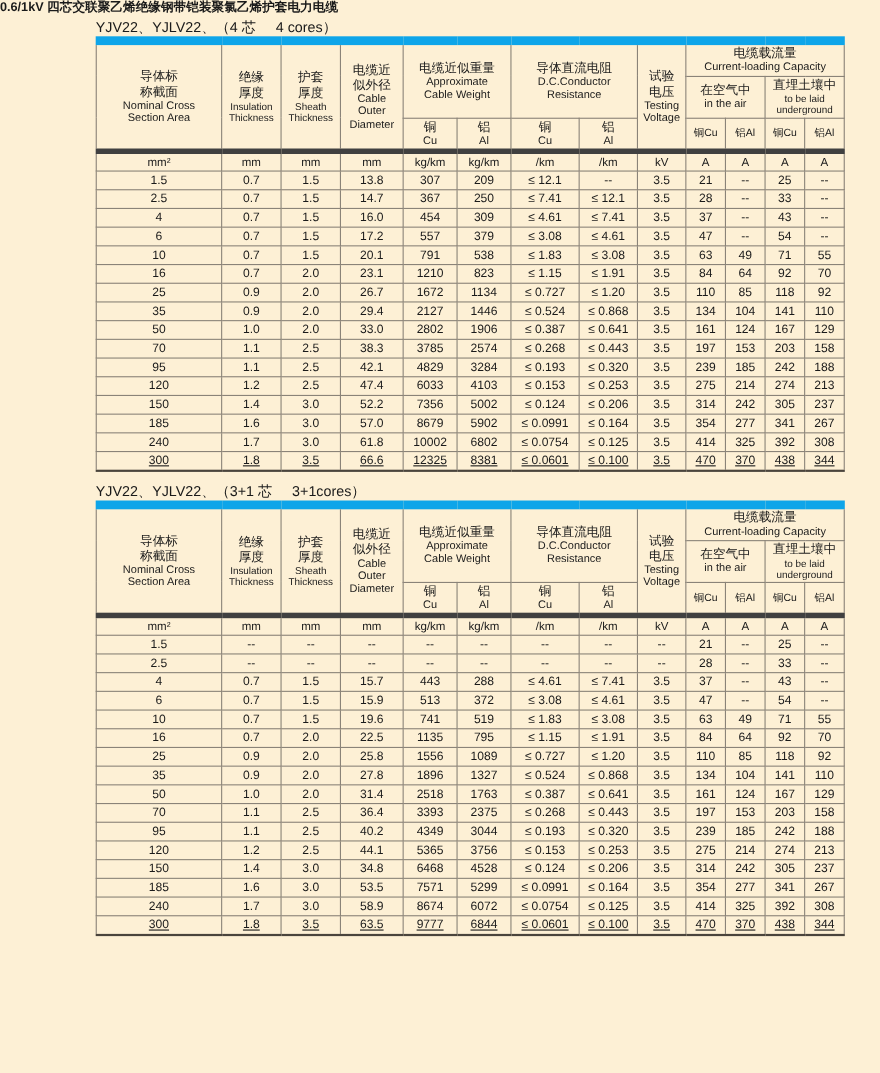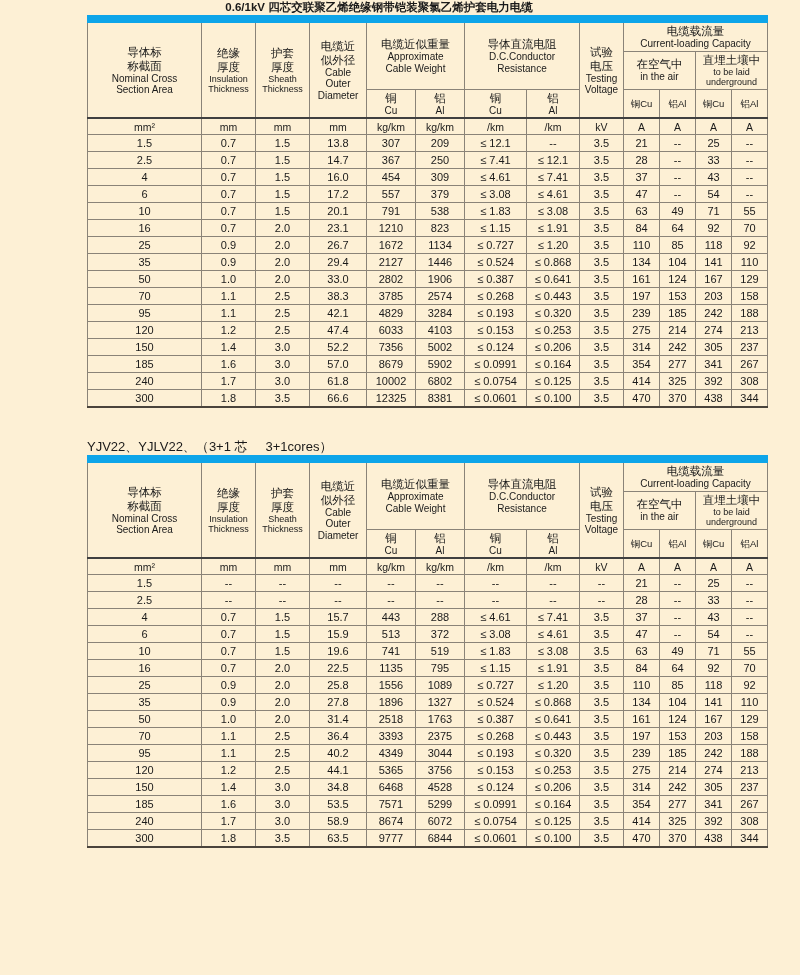--- a/index.html
+++ b/index.html
@@ -25,21 +25,21 @@
   }
 
   .section {
     position: absolute;
     left: 0;
     width: 800px;
   }
 
   .titles {
     padding-right: 42px;
-    text-align: center;
+    text-align: left;
   }
   .title-cn {
     font-size: 11.5px;
     font-weight: bold;
     letter-spacing: 0px;
     line-height: 15px;
     white-space: nowrap;
   }
   .title-en {
     font-size: 11.5px;
@@ -76,29 +76,30 @@
     line-height: 12px;
     color: #1a1a1a;
   }
   table.spec th {
     padding: 1px 1px;
   }
   table.spec .hdr-top {
     border-top: 8px solid #0ea5e9;
   }
   table.spec tr.unit-row td {
-    border-top: 2px solid #404040;
+    border-top: 5px solid #404040;
     height: 15px;
   }
   table.spec tr.data-row td {
     height: 16px;
     font-size: 11px;
   }
   table.spec tr.last-row td {
     border-bottom: 2px solid #4a443c;
+    text-decoration: underline;
   }
   .cn-big {
     font-size: 11.5px;
     line-height: 14px;
     display: block;
   }
   .en {
     font-size: 10px;
     line-height: 11.5px;
     display: block;
@@ -134,20 +135,23 @@
 <body>
 
 <div class="page">
 
   <div class="section" id="sec0" style="top:0px;">
 
     <div class="titles">
       <div class="title-cn">0.6/1kV 四芯交联聚乙烯绝缘钢带铠装聚氯乙烯护套电力电缆</div>
     </div>
 
+    <div class="model-line">
+      <span>YJV22、YJLV22、（</span><span class="cores-cn">4 芯</span><span class="cores-en">4 cores</span><span>）</span>
+    </div>
 
     <table class="spec">
       <colgroup>
         <col class="c0">
           <col class="c1">
           <col class="c2">
           <col class="c3">
           <col class="c4">
           <col class="c5">
           <col class="c6">

